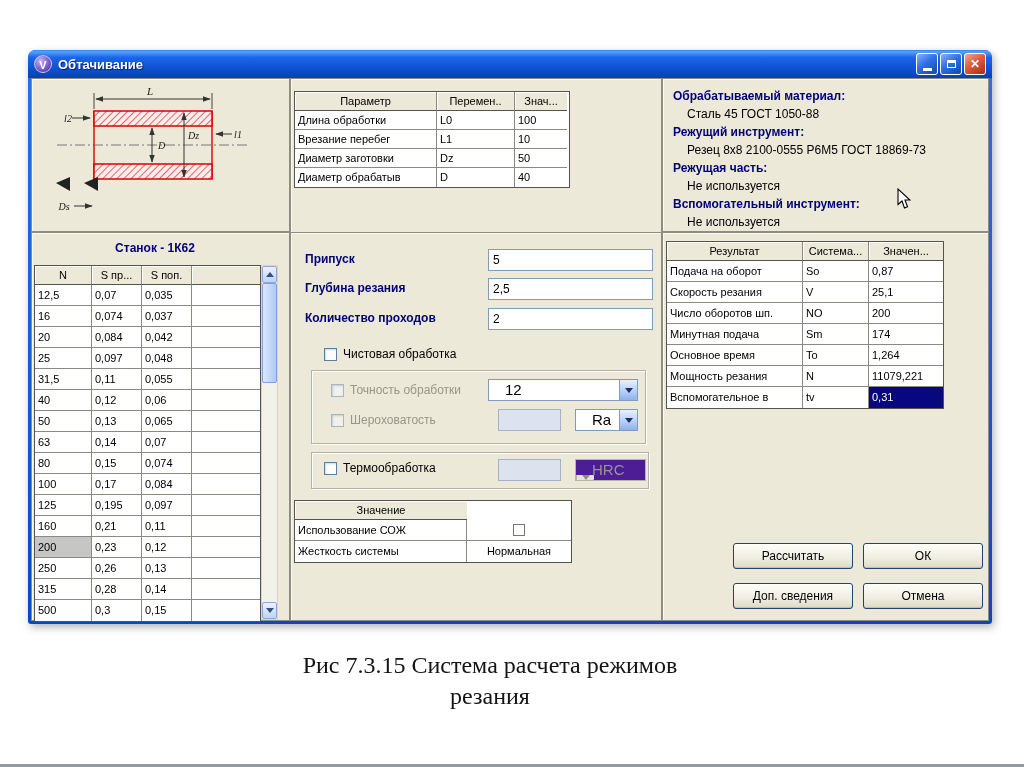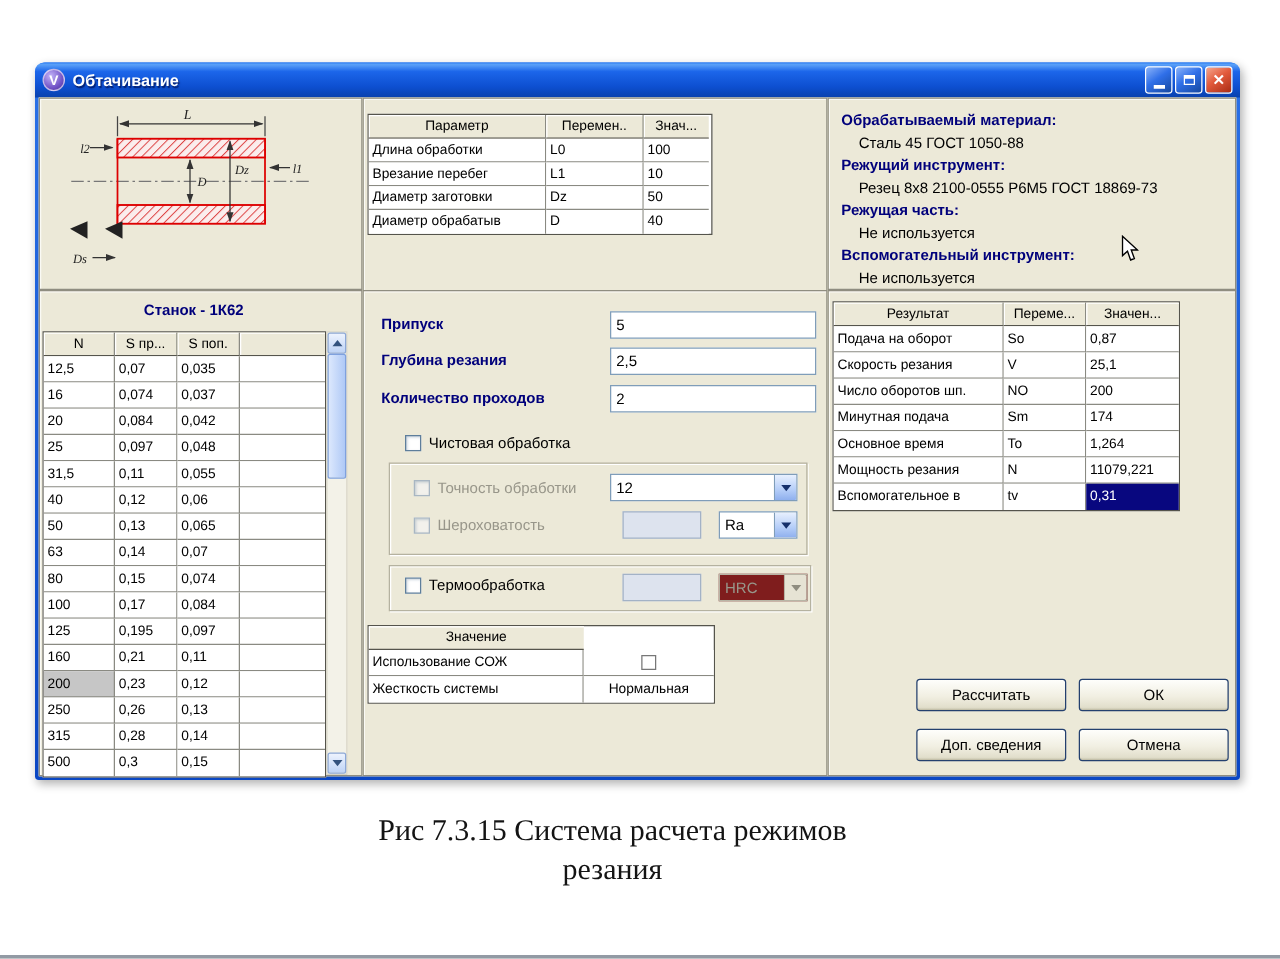--- a/index.html
+++ b/index.html
@@ -71,26 +71,26 @@
   
   .navlab{position:absolute;color:#00007B;font-weight:bold;font-size:12px;white-space:nowrap;}
   .blklab{position:absolute;color:#000;font-size:12px;white-space:nowrap;}
   .graylab{position:absolute;color:#98968A;font-size:12px;white-space:nowrap;}
 
   .tinput{position:absolute;height:22px;box-sizing:border-box;border:1px solid #7F9DB9;background:#fff;
     font:12px "Liberation Sans",sans-serif;padding:2px 4px;}
   .tinput.disabled{background:#DDE3EE;border-color:#A3B2C6;}
 
   .combo{position:absolute;height:22px;box-sizing:border-box;border:1px solid #7F9DB9;background:#fff;display:flex;}
-  .combo .cval{flex:1;font-size:12px;padding:2px 0 0 4px;line-height:16px;color:#000;white-space:nowrap;overflow:hidden;}
+  .combo .cval{flex:1;font-size:15px;padding:2px 0 0 16px;line-height:16px;color:#000;white-space:nowrap;overflow:hidden;}
   .combo .cbtn{width:17px;flex:0 0 auto;border-left:1px solid #7F9DB9;border-radius:0 1px 1px 0;
     background:linear-gradient(180deg,#E8F0FE 0%,#B4CDF8 60%,#8FB0EE 100%);
     display:flex;align-items:center;justify-content:center;}
   .arrow-down{width:0;height:0;border-left:4px solid transparent;border-right:4px solid transparent;border-top:5px solid #15306B;}
-  .combo.disabled{background:#7f1d1d;border-color:#B8B5A6;}
+  .combo.disabled{background:#4c1d95;border-color:#B8B5A6;flex-direction:column;}
   .combo.disabled .cval{color:#98968A;}
   .combo.disabled .cbtn{background:#E6E3D4;border-left-color:#B8B5A6;}
   .combo.disabled .arrow-down{border-top-color:#8F8D80;}
 
   .cb{position:absolute;width:13px;height:13px;box-sizing:border-box;border:1px solid #5E7E9B;background:#fff;
     box-shadow:inset 1px 1px 2px rgba(90,120,150,.3);}
   .cb.disabled{border-color:#A8B6C2;background:#F2F1EC;}
   .cb-small{width:12px;height:12px;box-sizing:border-box;border:1px solid #777;background:#fff;}
 
   .etched{position:absolute;box-sizing:border-box;border:1px solid #B5B2A0;
@@ -422,21 +422,21 @@
           <div class="gcell">Жесткость системы</div>
           <div class="gcell" style="text-align:center">Нормальная</div>
         </div>
       </div>
     </div>
 
     <div class="panel" style="left:631px;top:154px;width:327px;height:389px">
       <div class="grid results-grid" style="left:3px;top:8px;width:278px">
         <div class="grow ghead">
           <div class="gcell">Результат</div>
-          <div class="gcell">Переме...</div>
+          <div class="gcell">Система...</div>
           <div class="gcell">Значен...</div>
         </div>
 
           <div class="grow">
             <div class="gcell">Подача на оборот</div>
             <div class="gcell">So</div>
             <div class="gcell">0,87</div>
           </div>
 
           <div class="grow">

